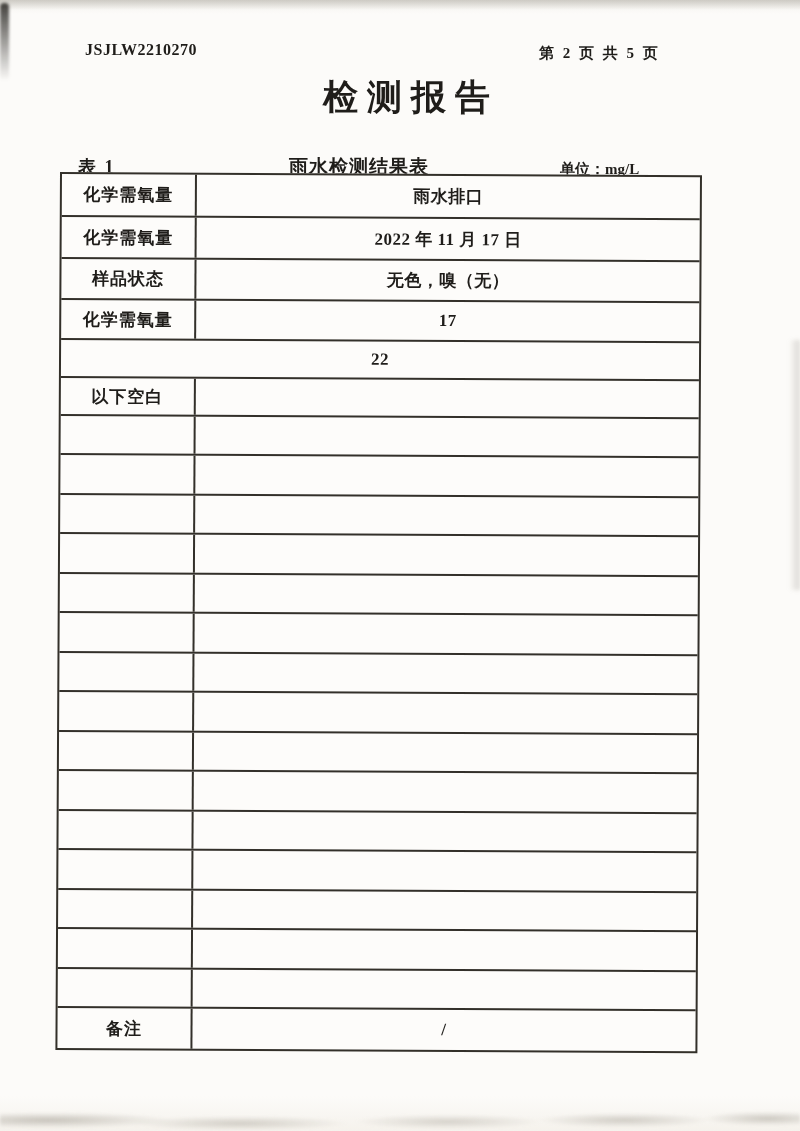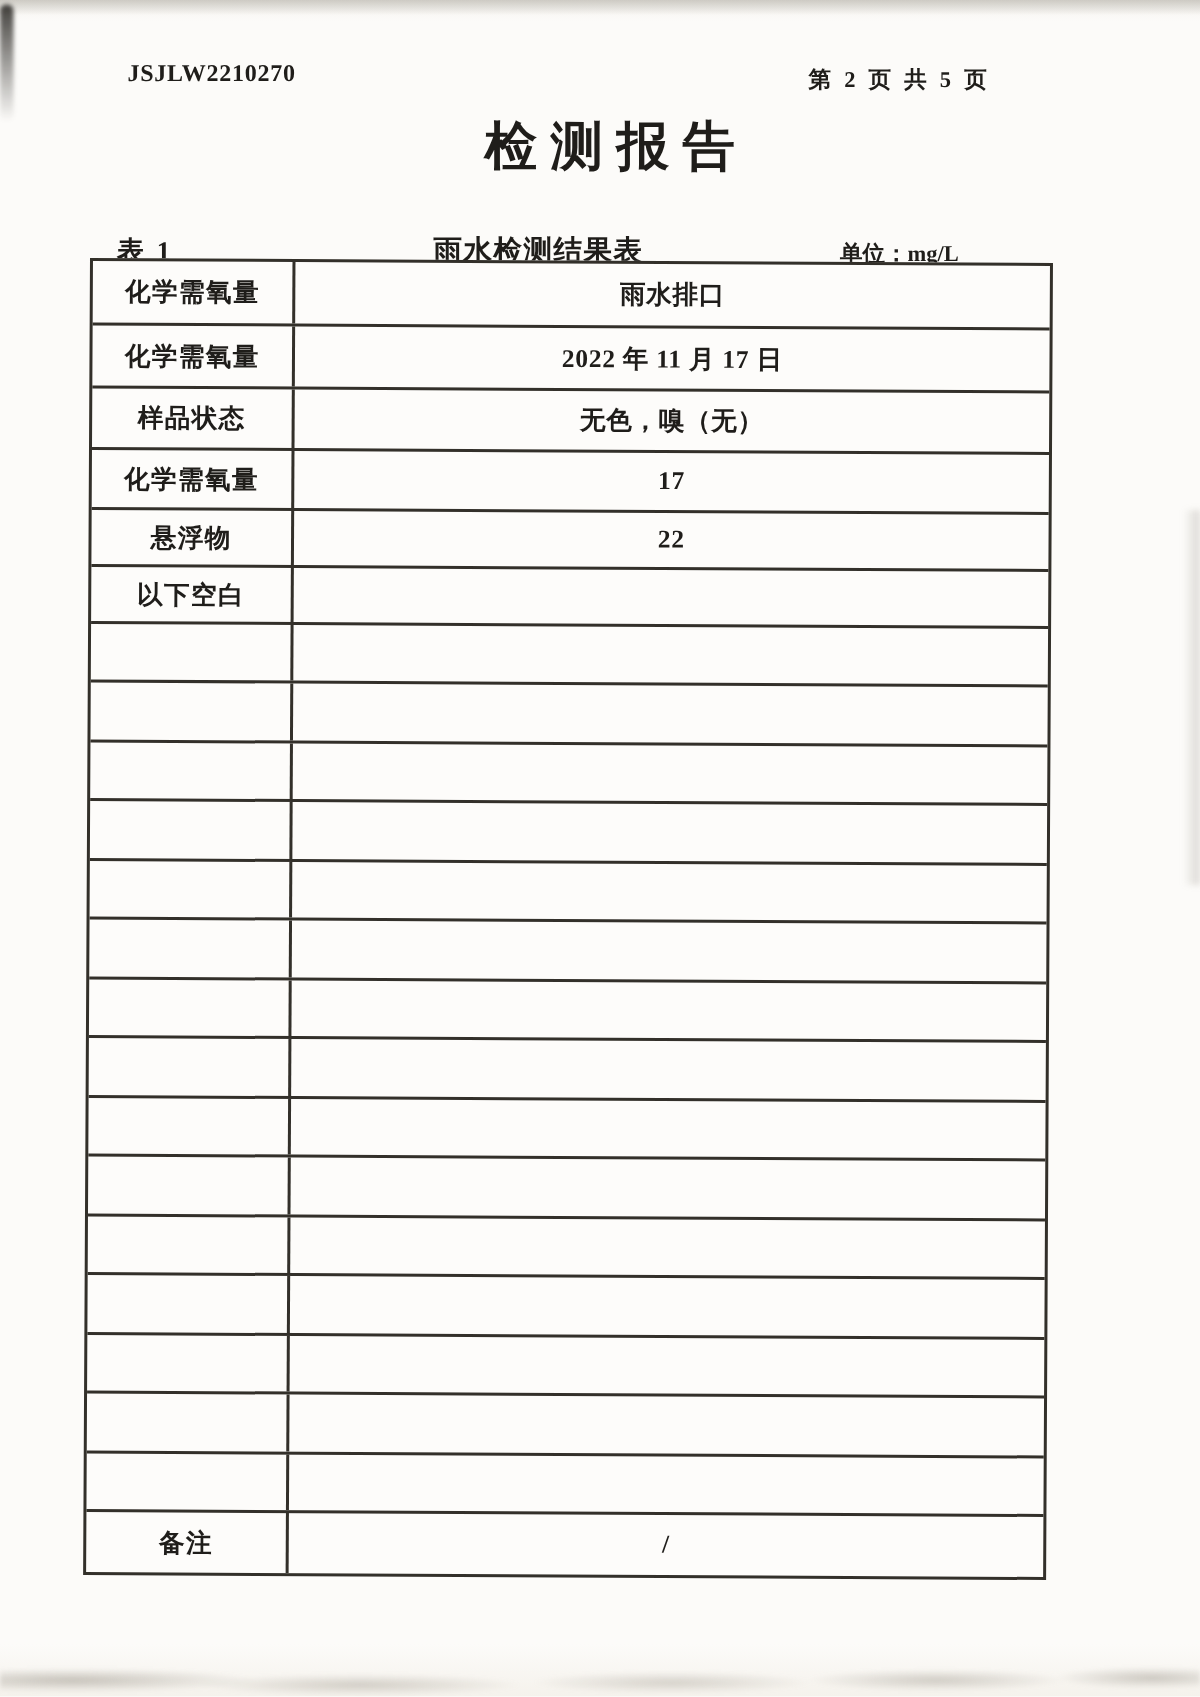--- a/index.html
+++ b/index.html
@@ -111,21 +111,20 @@
     </div>
     <div class="row h41">
       <div class="cell lbl">样品状态</div>
       <div class="cell val">无色，嗅（无）</div>
     </div>
     <div class="row h40">
       <div class="cell lbl">化学需氧量</div>
       <div class="cell val">17</div>
     </div>
     <div class="row h38">
-      <div class="cell lbl">悬浮物</div>
       <div class="cell val">22</div>
     </div>
     <div class="row h38">
       <div class="cell lbl">以下空白</div>
       <div class="cell val"></div>
     </div>
     <div class="row grow">
       <div class="cell lbl"></div>
       <div class="cell val"></div>
     </div>

